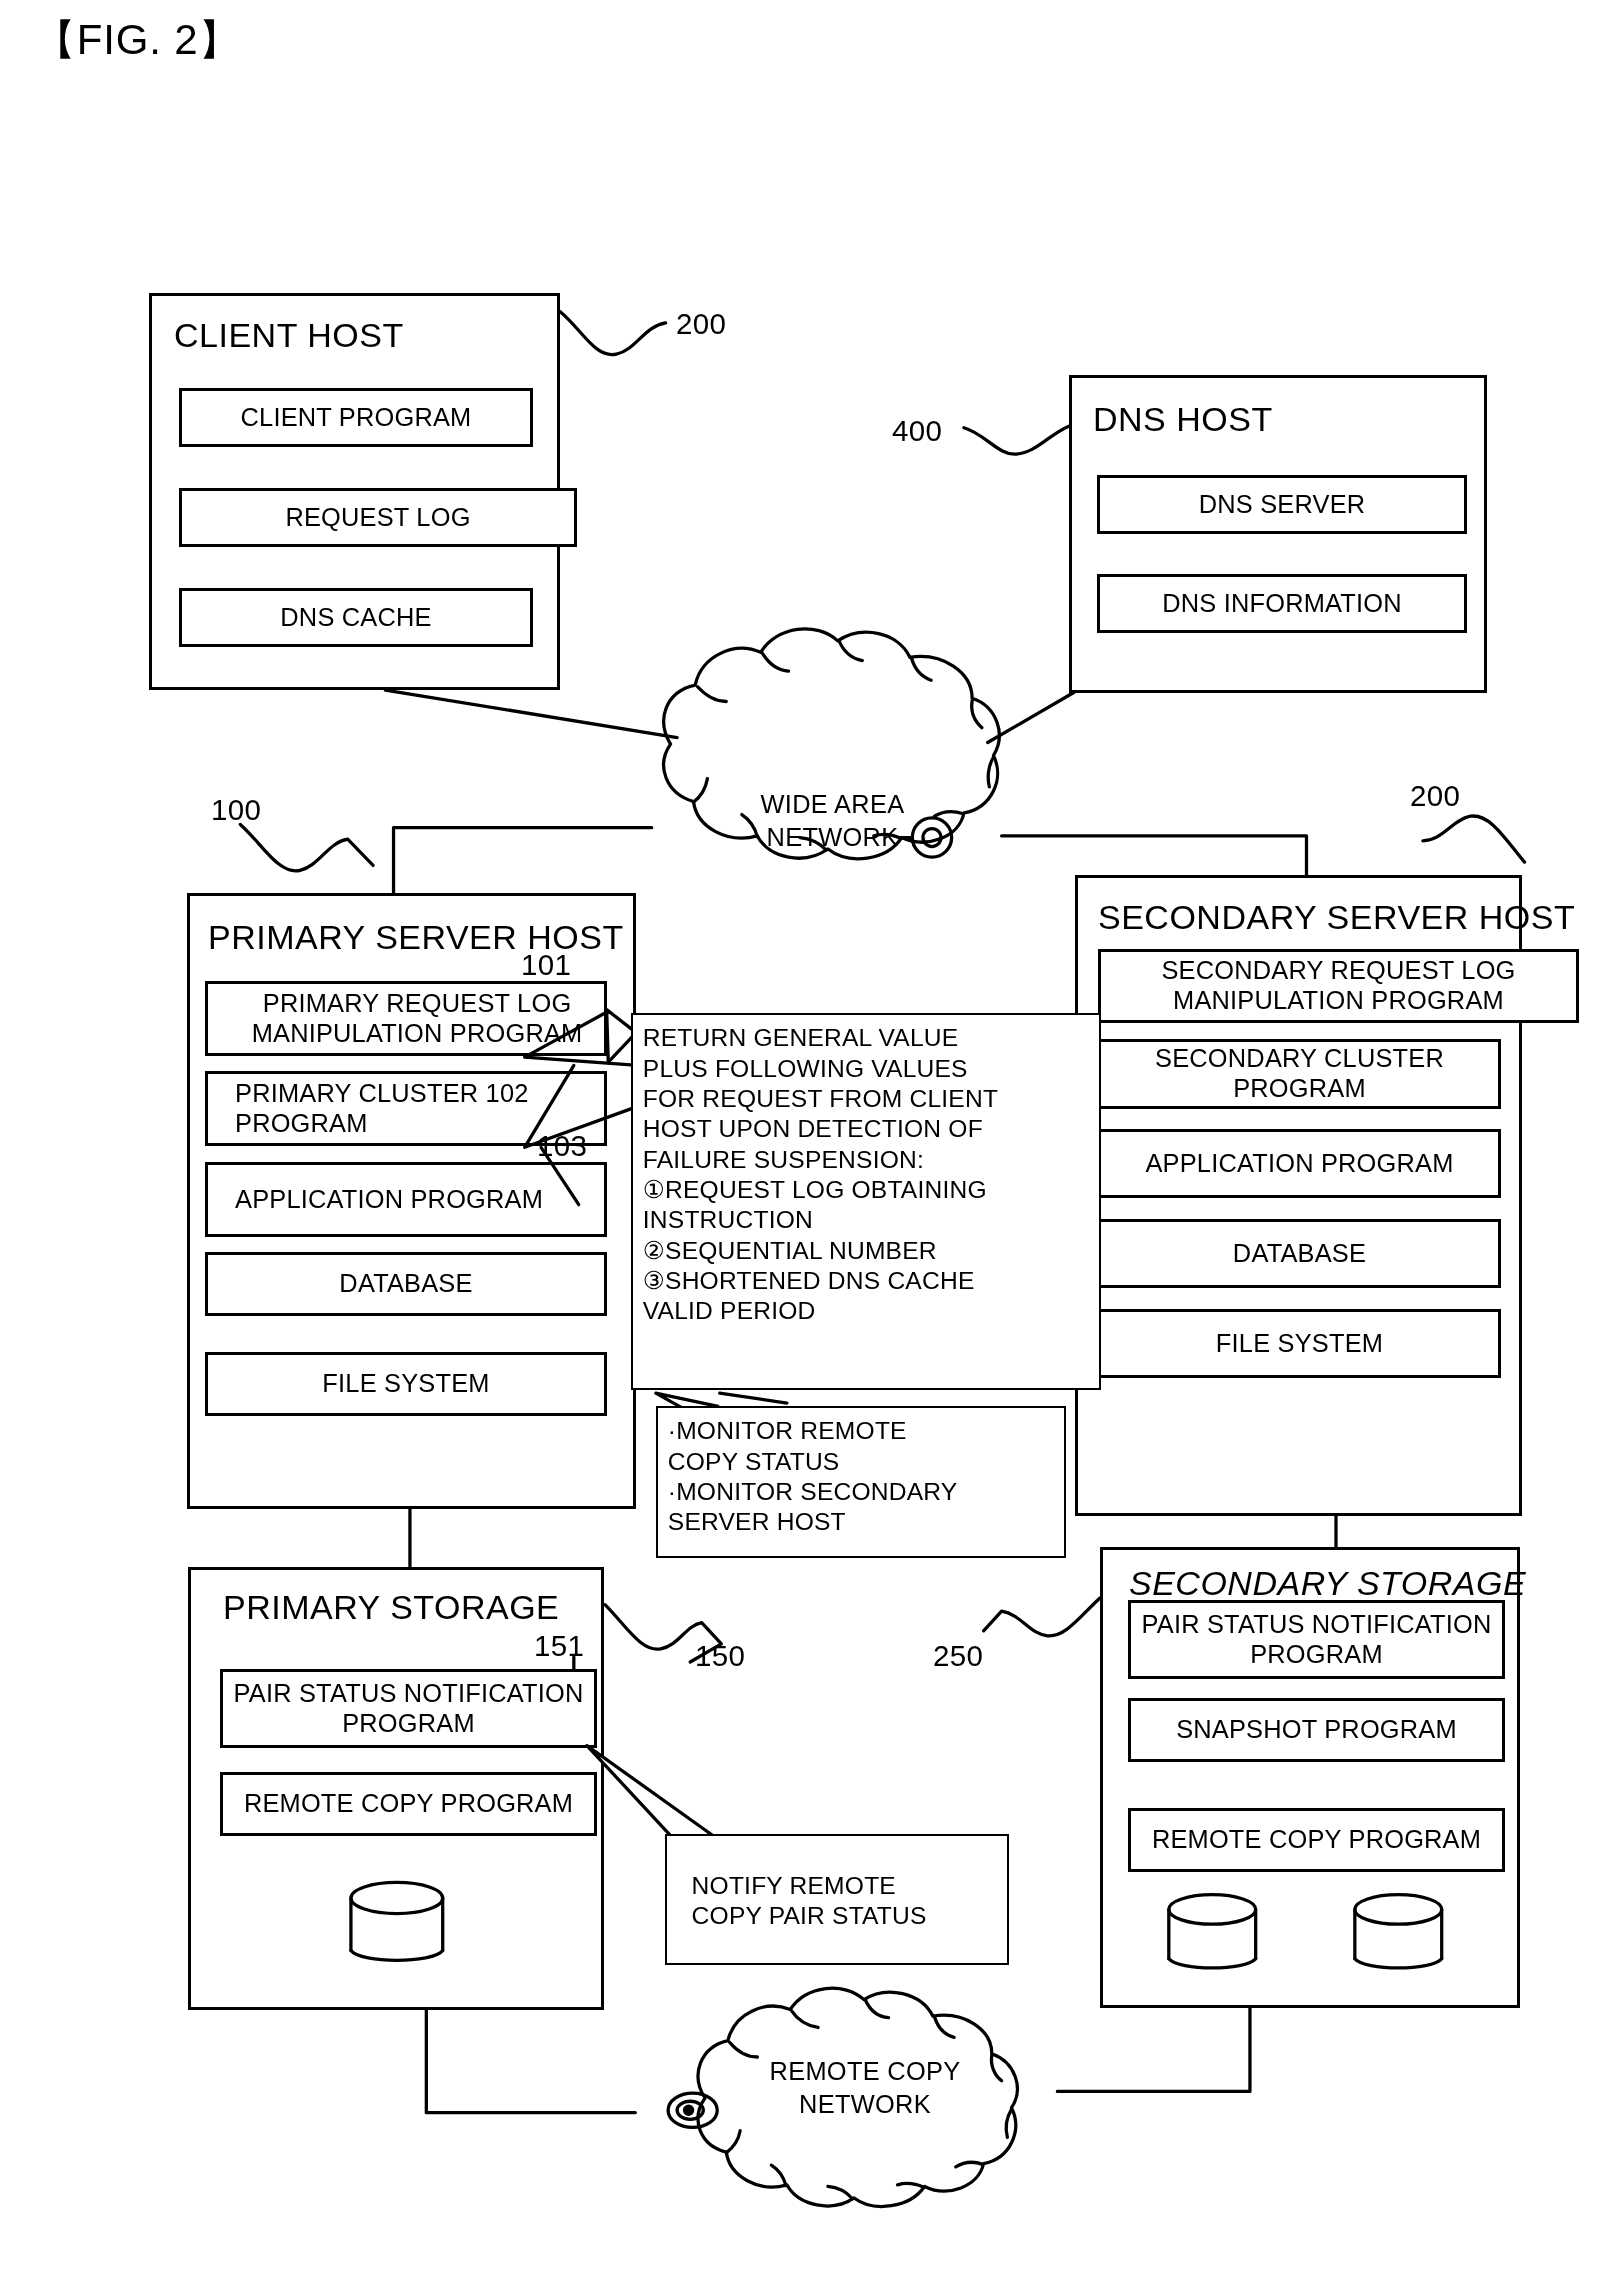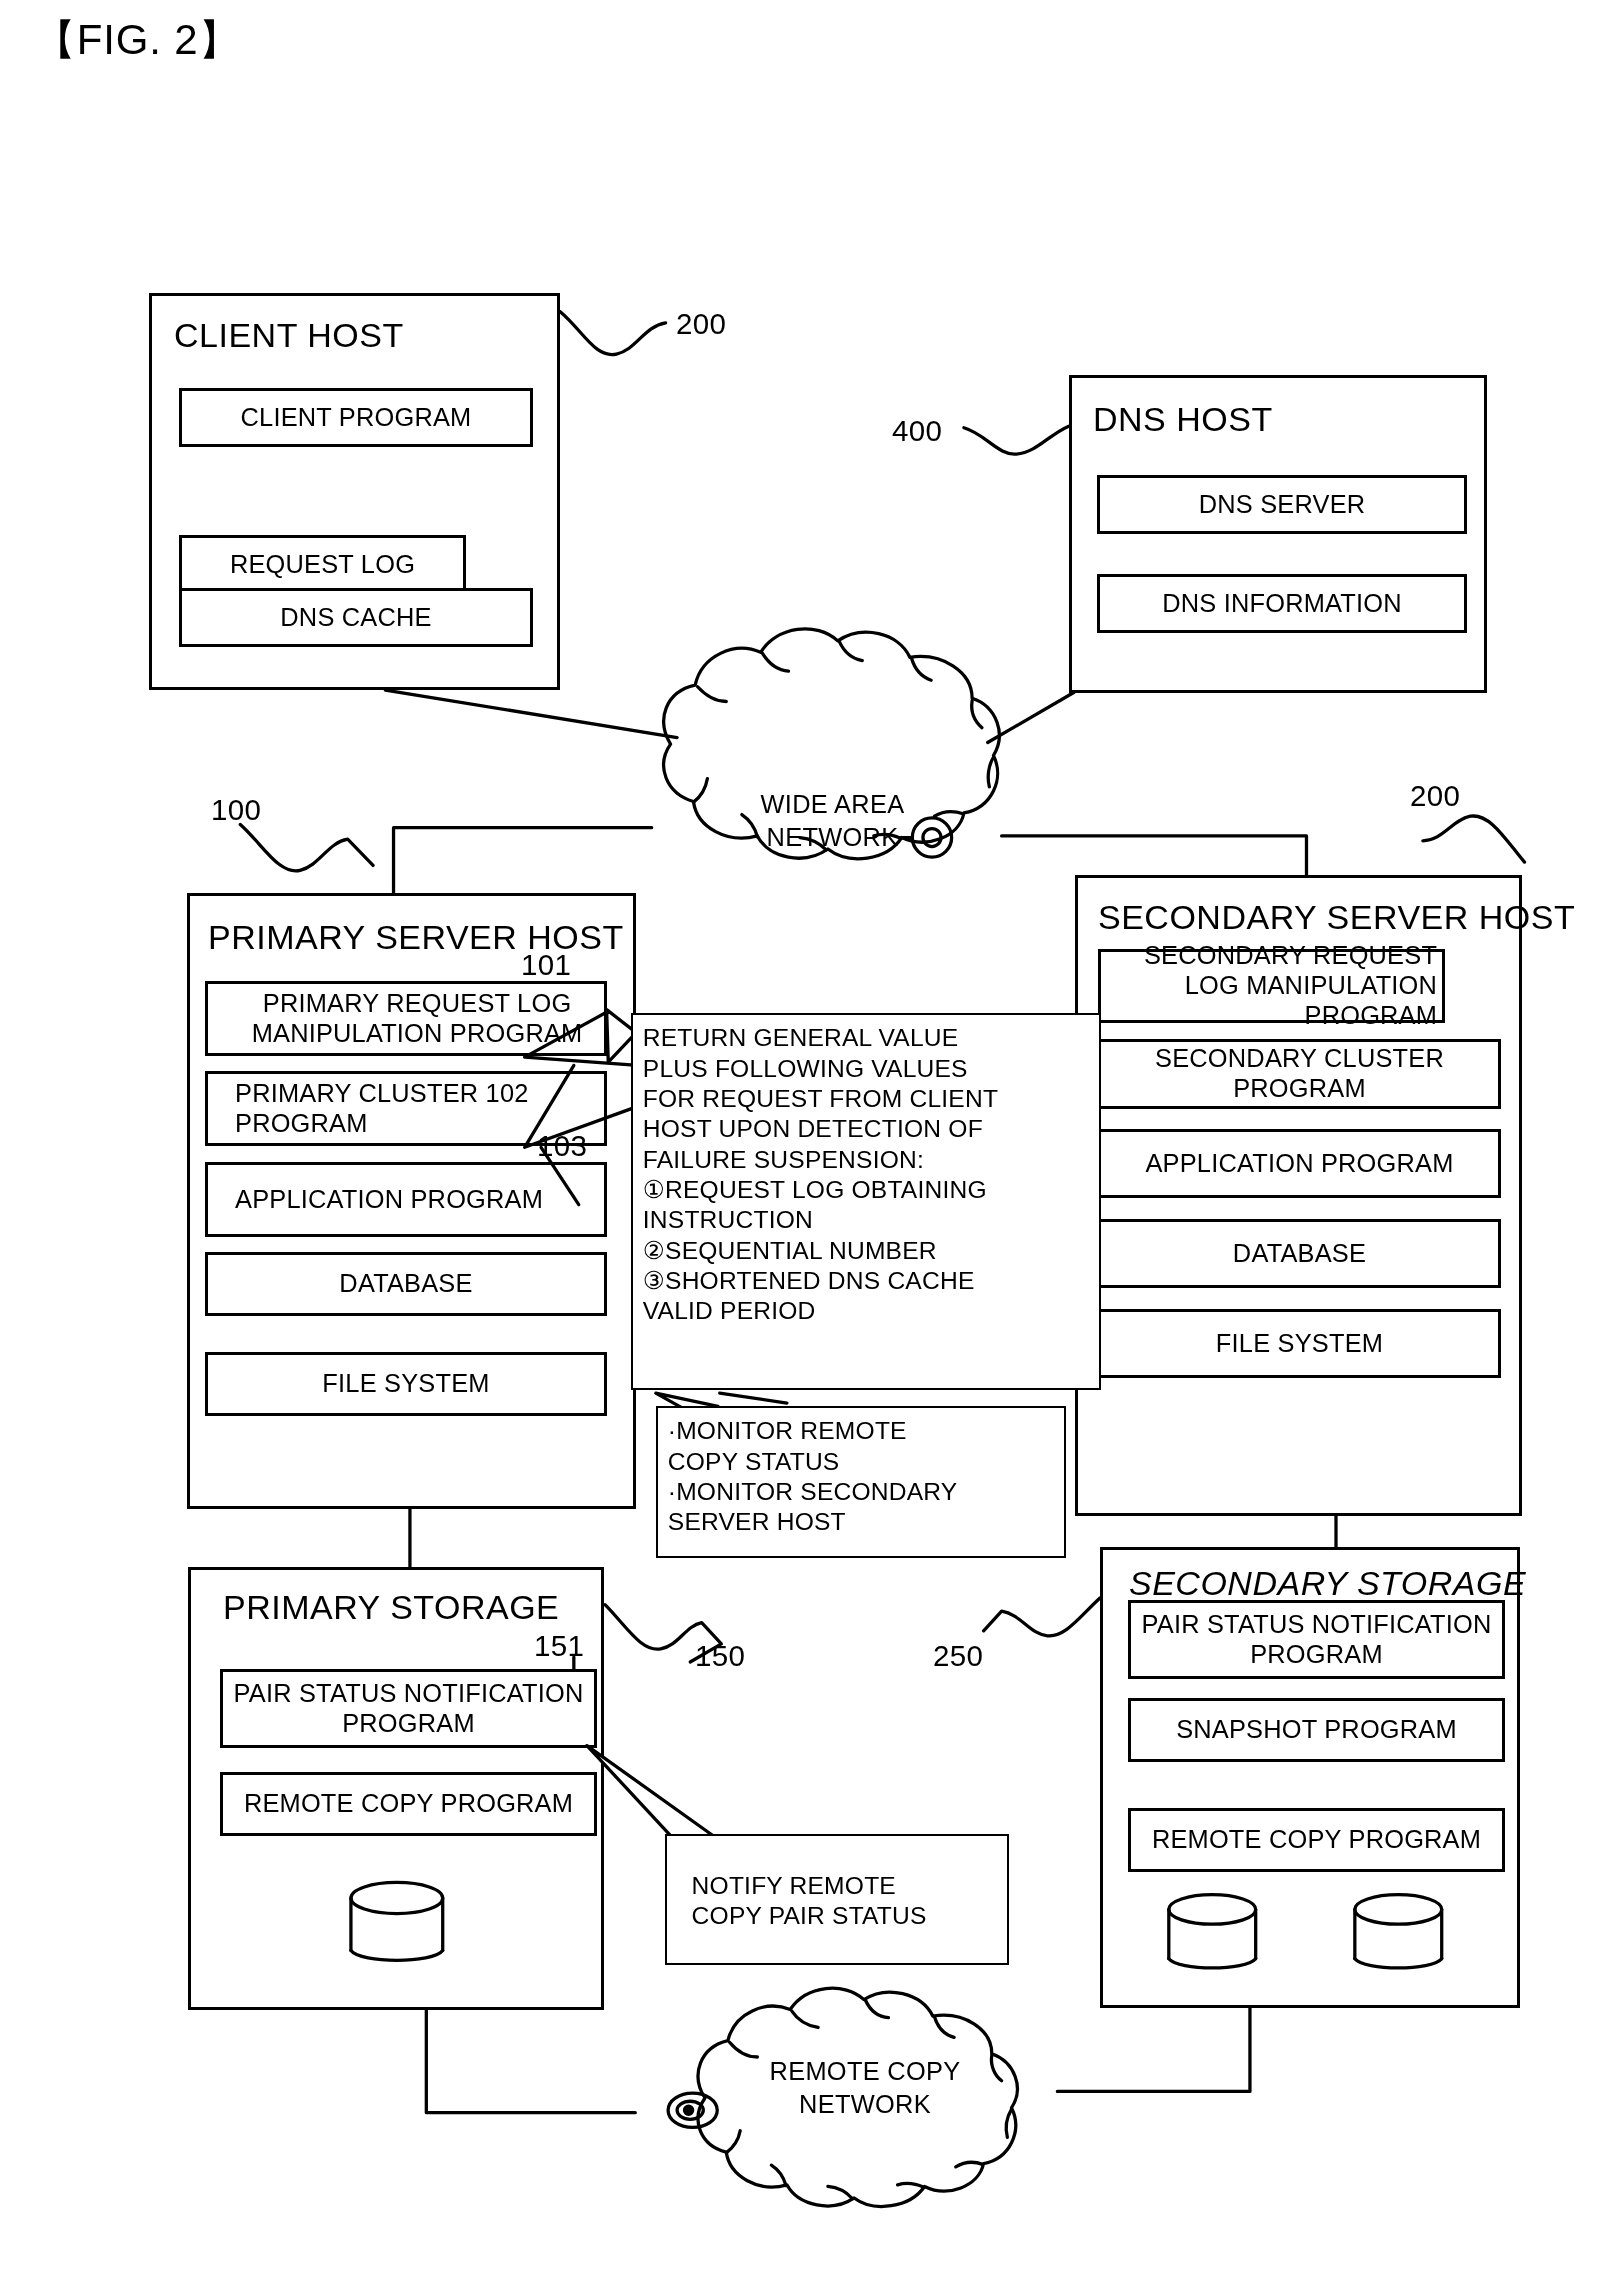--- a/index.html
+++ b/index.html
@@ -132,21 +132,21 @@
 
       <path d="M 1290 2552 L 1525 2552 L 1525 2430"></path>
     </g>
   </svg>
 
   <div class="layer-boxes">
 
     <div class="box" style="left:149px; top:293px; width:411px; height:397px;"></div>
     <div class="host-title" style="left:174px; top:316px;">CLIENT HOST</div>
     <div class="inner" style="left:179px; top:388px; width:354px; height:59px;">CLIENT PROGRAM</div>
-    <div class="inner" style="left:179px; top:488px; width:287px; height:59px;margin-top:47px;">REQUEST LOG</div>
+    <div class="inner" style="left:179px; top:488px; width:398px; height:59px;">REQUEST LOG</div>
     <div class="inner" style="left:179px; top:588px; width:354px; height:59px;">DNS CACHE</div>
     <div class="ref" style="left:676px; top:307px;">200</div>
 
     <div class="box" style="left:1069px; top:375px; width:418px; height:318px;"></div>
     <div class="host-title" style="left:1093px; top:400px;">DNS HOST</div>
     <div class="inner" style="left:1097px; top:475px; width:370px; height:59px;">DNS SERVER</div>
     <div class="inner" style="left:1097px; top:574px; width:370px; height:59px;">DNS INFORMATION</div>
     <div class="ref" style="left:892px; top:414px;">400</div>
 
     <div class="box" style="left:187px; top:893px; width:449px; height:616px;"></div>
@@ -157,21 +157,21 @@
 PROGRAM</div>
     <div class="inner left" style="left:205px; top:1162px; width:402px; height:75px;">APPLICATION PROGRAM</div>
     <div class="inner" style="left:205px; top:1252px; width:402px; height:64px;">DATABASE</div>
     <div class="inner" style="left:205px; top:1352px; width:402px; height:64px;">FILE SYSTEM</div>
     <div class="ref" style="left:211px; top:793px;">100</div>
     <div class="ref" style="left:521px; top:948px;">101</div>
     <div class="ref" style="left:537px; top:1129px;">103</div>
 
     <div class="box" style="left:1075px; top:875px; width:447px; height:641px;"></div>
     <div class="host-title" style="left:1098px; top:898px;">SECONDARY SERVER HOST</div>
-    <div class="inner" style="left:1098px; top:949px; width:347px; height:74px;text-align:right;">SECONDARY REQUEST LOG
+    <div class="inner" style="left:1098px; top:949px; width:481px; height:74px;">SECONDARY REQUEST LOG
 MANIPULATION PROGRAM</div>
     <div class="inner" style="left:1098px; top:1039px; width:403px; height:70px;">SECONDARY CLUSTER
 PROGRAM</div>
     <div class="inner" style="left:1098px; top:1129px; width:403px; height:69px;">APPLICATION PROGRAM</div>
     <div class="inner" style="left:1098px; top:1219px; width:403px; height:69px;">DATABASE</div>
     <div class="inner" style="left:1098px; top:1309px; width:403px; height:69px;">FILE SYSTEM</div>
     <div class="ref" style="left:1410px; top:779px;">200</div>
 
     <div class="box" style="left:188px; top:1567px; width:416px; height:443px;"></div>
     <div class="host-title" style="left:223px; top:1588px;">PRIMARY STORAGE</div>

